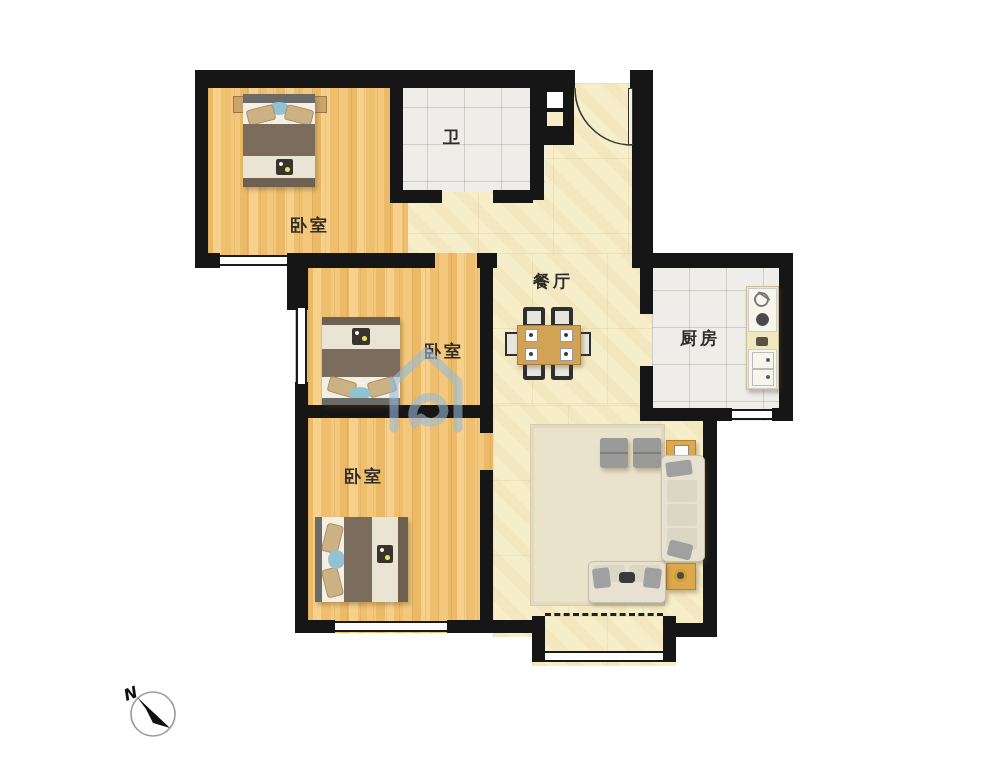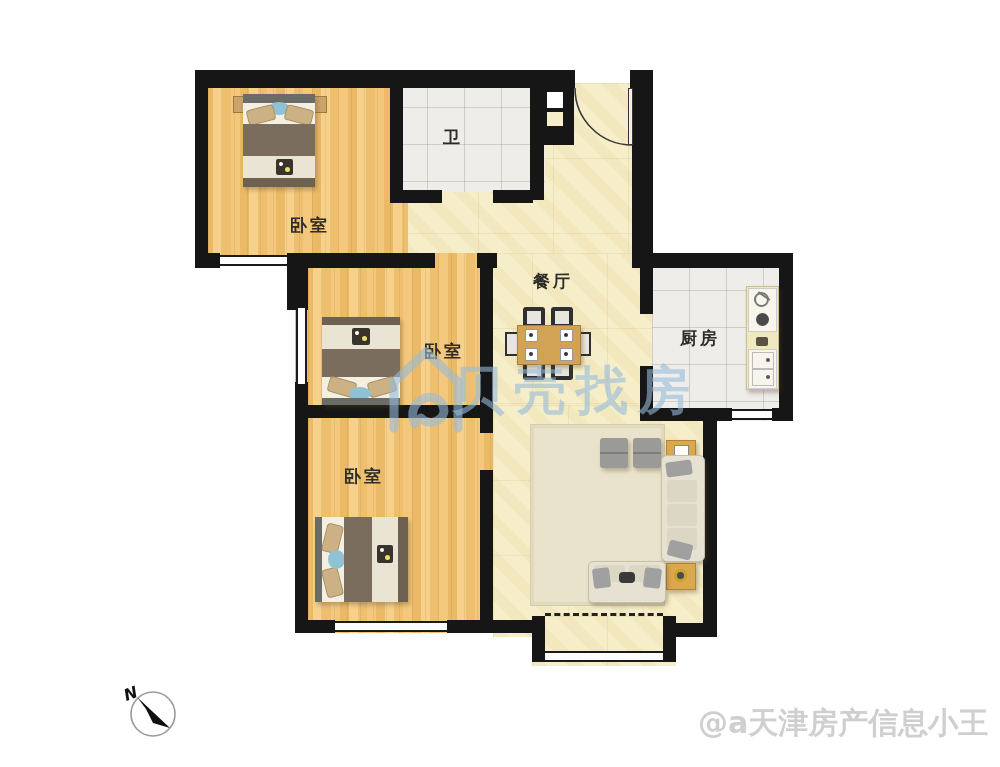--- a/index.html
+++ b/index.html
@@ -224,18 +224,16 @@
   <svg width="1000" height="767" viewBox="0 0 1000 767">
     <path d="M575,88 A57,57 0 0 0 632,145" fill="none" stroke="#3a3a3a" stroke-width="1.6"></path>
     <g stroke="rgba(150,186,216,0.6)" fill="none" stroke-width="9" stroke-linejoin="round" stroke-linecap="round">
       <path d="M394,428 L394,382 L426,352 L458,382 L458,428"></path>
       <path d="M415,424 C404,400 436,388 443,406 C448,419 430,428 421,418"></path>
     </g>
     <circle cx="153" cy="714" r="22" fill="none" stroke="#9a9a9a" stroke-width="1.6"></circle>
     <polygon points="137,697 170,728 153,723 146,709" fill="#111"></polygon>
   </svg>
 
-  <div class="wm-beike" style="left:452px;top:356px;">贝壳找房</div>
-  <div class="wm-zhihu-ghost" style="left:698px;top:703px;">@a天津房产信息小王</div>
 
   <div class="compass-n" style="left:124px;top:684px;">N</div>
 
 </div>
 
 </body></html>

